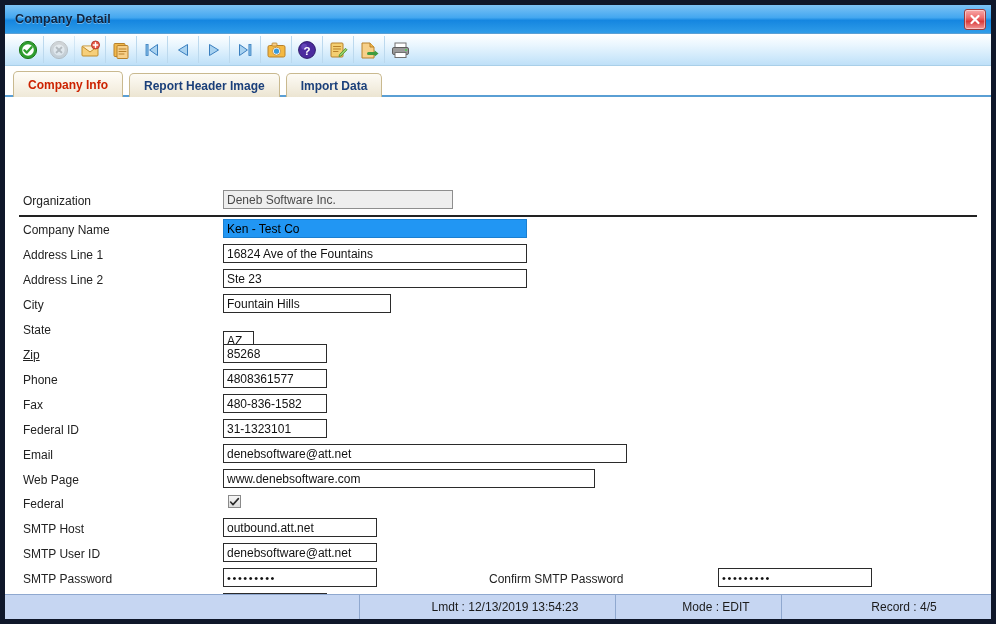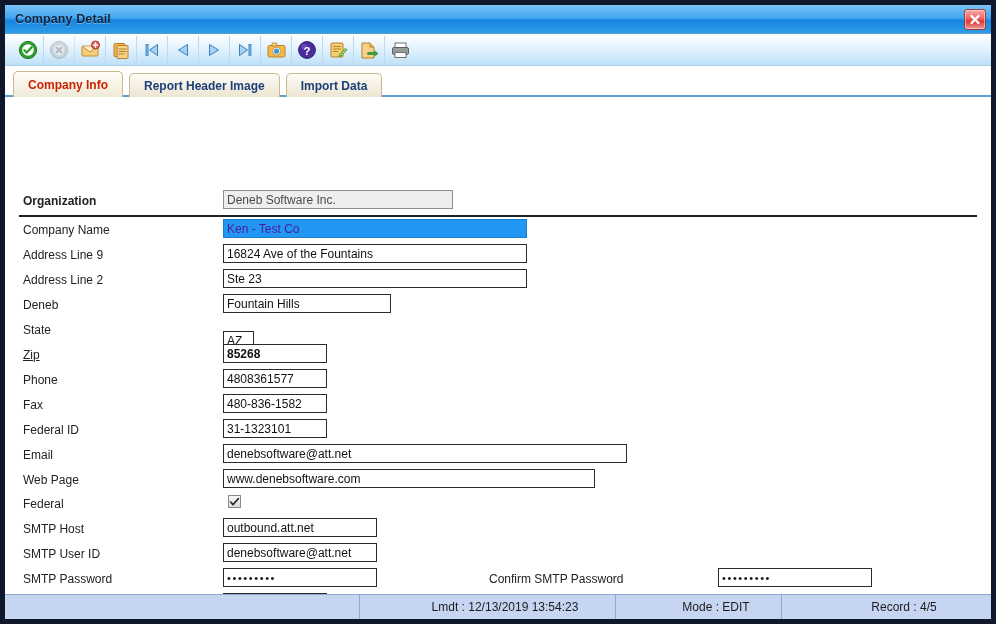--- a/index.html
+++ b/index.html
@@ -149,21 +149,21 @@
     line-height: 17px;
     outline: none;
   }
   .fld.readonly {
     border: 1px solid #8e8e8e;
     background: #eeeeee;
     color: #4a4a4a;
   }
   .fld.selected {
     background: #2196f3;
-    color: #4c1d95;
+    color: #000000;
     border: 1px solid #1b7fd0;
   }
   .fld.pw { letter-spacing: 1.6px; font-size: 11px; }
 
   .sep {
     position: absolute;
     left: 14px;
     right: 14px;
     height: 2px;
     background: #222222;
@@ -337,42 +337,42 @@
     <div class="tab">
       <span>Report Header Image</span>
     </div>
     <div class="tab">
       <span>Import Data</span>
     </div>
   </div>
 
   <div class="form-area">
 
-    <span class="label lbl-left" style="top:97px;font-weight:bold;">Organization</span>
+    <span class="label lbl-left" style="top:97px;">Organization</span>
     <input class="fld readonly" style="left: 218px; top: 93px; width: 230px;" readonly="" value="Deneb Software Inc.">
 
     <div class="sep" style="top:118px;"></div>
 
     <span class="label lbl-left" style="top:126px;">Company Name</span>
     <input class="fld selected" style="left: 218px; top: 122px; width: 304px;" value="Ken - Test Co">
 
-    <span class="label lbl-left" style="top:151px;">Address Line 9</span>
+    <span class="label lbl-left" style="top:151px;">Address Line 1</span>
     <input class="fld" style="left: 218px; top: 147px; width: 304px;" value="16824 Ave of the Fountains">
 
     <span class="label lbl-left" style="top:176px;">Address Line 2</span>
     <input class="fld" style="left: 218px; top: 172px; width: 304px;" value="Ste 23">
 
-    <span class="label lbl-left" style="top:201px;">Deneb</span>
+    <span class="label lbl-left" style="top:201px;">City</span>
     <input class="fld" style="left: 218px; top: 197px; width: 168px;" value="Fountain Hills">
 
     <span class="label lbl-left" style="top:226px;">State</span>
     <input class="fld" style="left: 218px; top: 234px; width: 31px;" value="AZ">
 
     <span class="label lbl-left" style="top:251px;text-decoration:underline;">Zip</span>
-    <input class="fld" style="left: 218px; top: 247px; width: 104px; font-weight: bold;" value="85268">
+    <input class="fld" style="left: 218px; top: 247px; width: 104px;" value="85268">
 
     <span class="label lbl-left" style="top:276px;">Phone</span>
     <input class="fld" style="left: 218px; top: 272px; width: 104px;" value="4808361577">
 
     <span class="label lbl-left" style="top:301px;">Fax</span>
     <input class="fld" style="left: 218px; top: 297px; width: 104px;" value="480-836-1582">
 
     <span class="label lbl-left" style="top:326px;">Federal ID</span>
     <input class="fld" style="left: 218px; top: 322px; width: 104px;" value="31-1323101">
 

